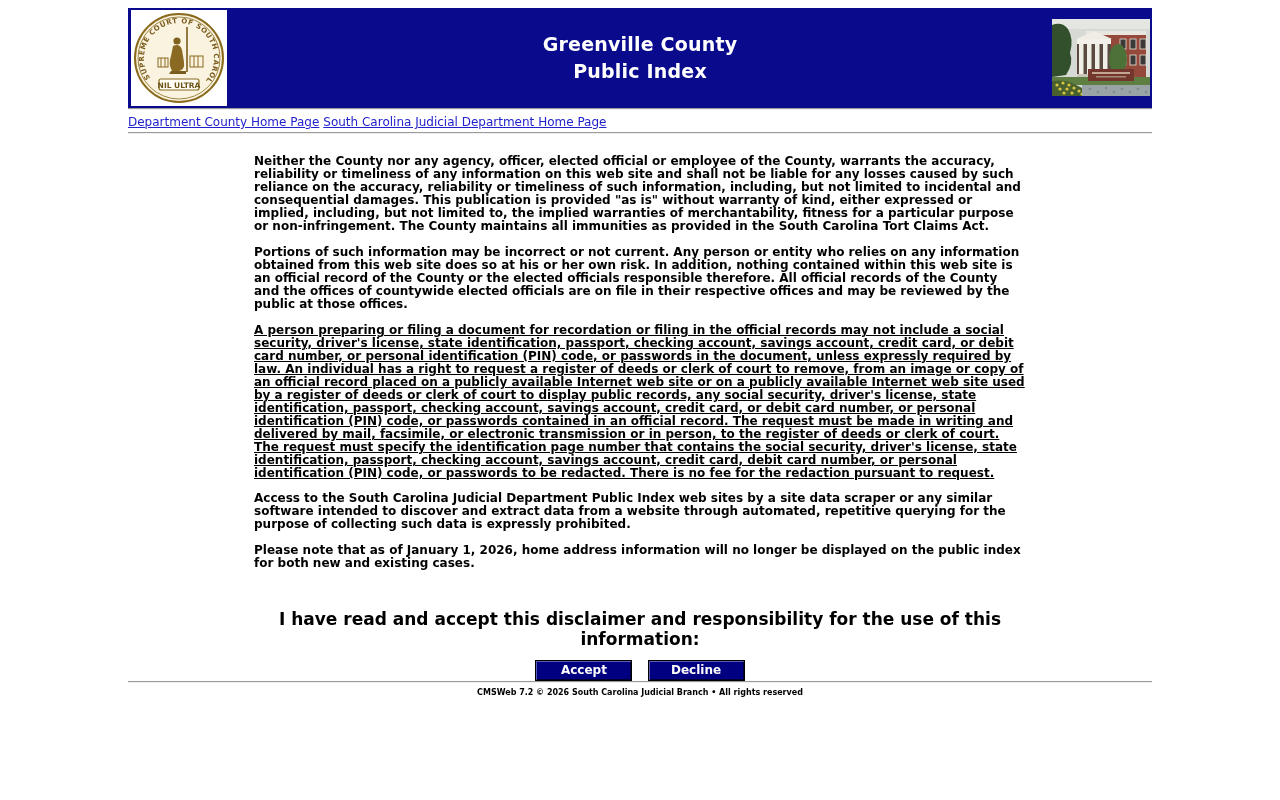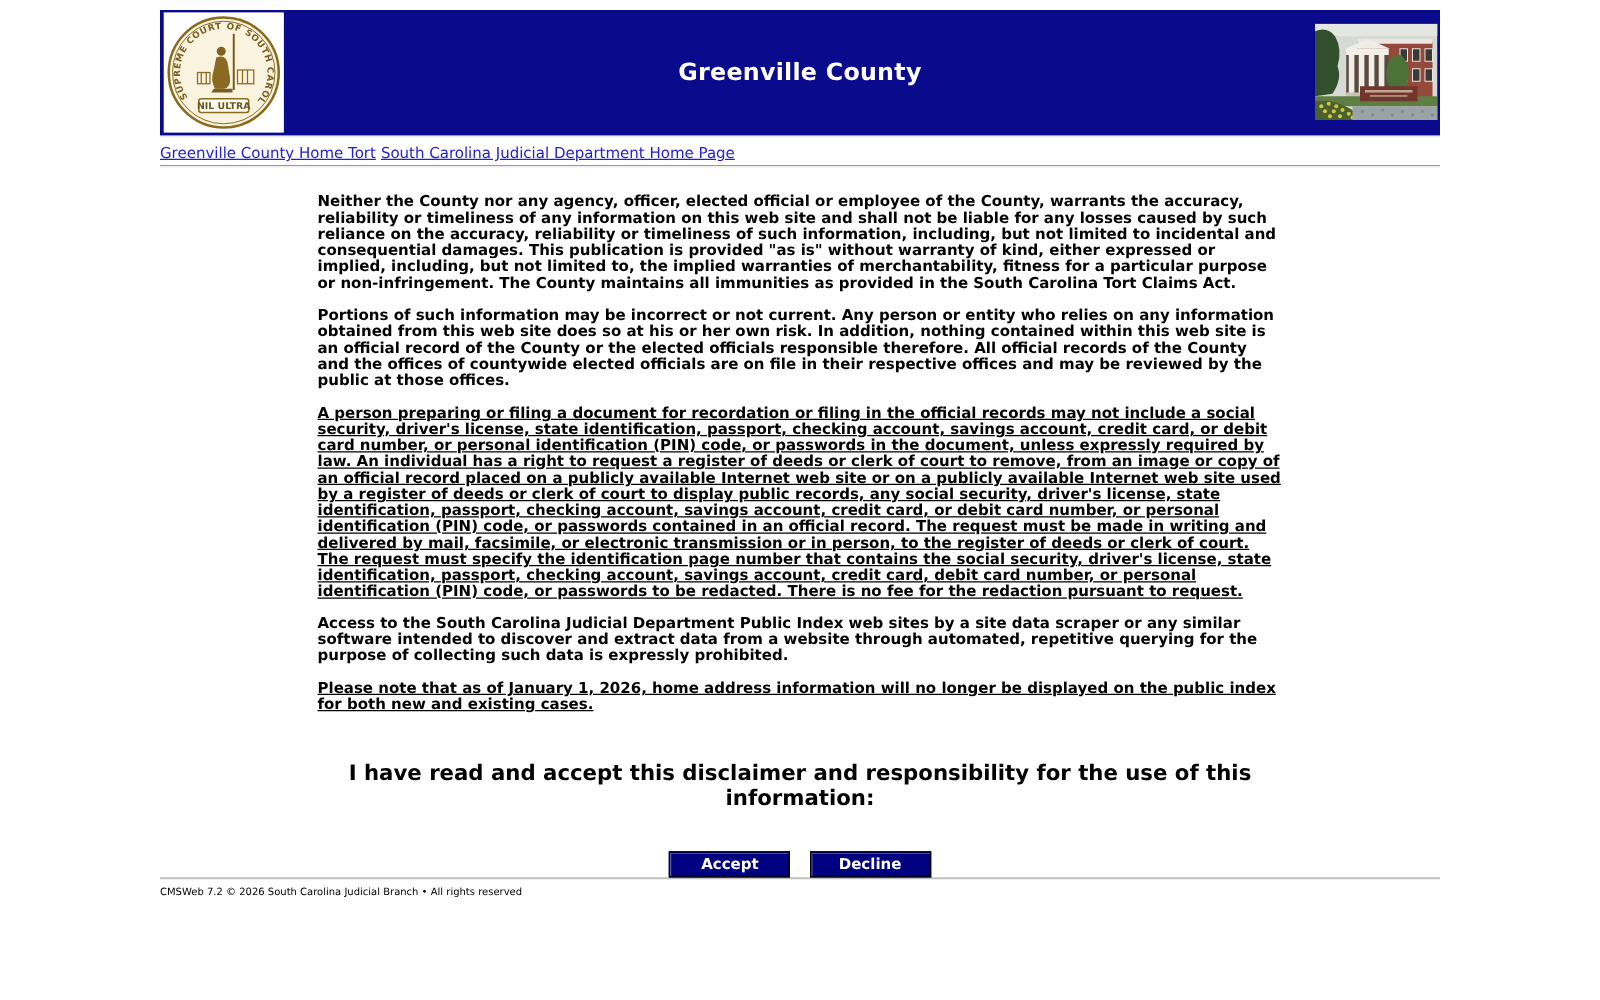--- a/index.html
+++ b/index.html
@@ -65,31 +65,31 @@
     width: 772px;
     margin: 21px auto 0;
   }
   .disclaimer p {
     margin: 0 0 13px;
     font-size: 12px;
     font-weight: bold;
     line-height: 13px;
   }
   .disclaimer p:nth-child(3) { margin-bottom: 12px; text-decoration: underline; }
-  .disclaimer p:nth-child(5) { margin-bottom: 0; text-decoration: underline; }
+  .disclaimer p:nth-child(5) { margin-bottom: 0; }
 
   .acceptance {
     text-align: center;
     font-size: 17px;
     font-weight: bold;
     margin: 39px 0 0;
   }
   .button-row {
     text-align: center;
-    margin-top: 31px;
+    margin-top: 10px;
   }
   .btn {
     width: 97px;
     height: 21px;
     margin: 0 5px;
     background: #000080;
     color: #ffffff;
     font-family: "DejaVu Sans", "Liberation Sans", sans-serif;
     font-size: 12px;
     font-weight: bold;
@@ -97,22 +97,23 @@
     box-shadow: inset 1px 1px 0 rgba(170,170,220,0.55), inset -1px -1px 0 rgba(0,0,0,0.6);
     cursor: pointer;
     line-height: 17px;
     padding: 0;
   }
 
   
   .footer {
     margin-top: 4px;
     font-size: 8px;
-    font-weight: normal;
+    font-weight: bold;
     line-height: 11px;
+    text-align: center;
   }
 </style>
 </head>
 <body>
 
 <div class="page">
 
   <div class="header">
 
     <div class="seal-box">
@@ -141,20 +142,21 @@
           <line x1="67" y1="46" x2="67" y2="57"></line>
         </g>
 
         <rect x="28" y="69" width="40" height="11" rx="2" fill="#fffdf5" stroke="#8a6b1e" stroke-width="1.2"></rect>
         <text x="48" y="77.5" font-size="7.5" font-weight="bold" fill="#6d5318" text-anchor="middle">NIL ULTRA</text>
       </svg>
     </div>
 
     <div class="titles">
       <div>Greenville County</div>
+      <div>Public Index</div>
     </div>
 
     <div class="courthouse-box">
       <svg viewBox="0 0 98 77" width="98" height="77">
 
         <rect x="0" y="0" width="98" height="77" fill="#d7d9d4"></rect>
         <rect x="0" y="0" width="98" height="10" fill="#e4e6e2"></rect>
 
         <path d="M 0 58 L 0 6 Q 10 2 16 10 Q 22 20 18 34 Q 22 44 14 56 Z" fill="#33502c"></path>
 
@@ -215,21 +217,21 @@
           <circle cx="86" cy="70" r="1.3"></circle>
             <circle cx="94" cy="73" r="1.3"></circle>
         </g>
       </svg>
     </div>
   </div>
 
   <hr class="rule rule-top">
 
   <div class="nav-links">
-    <a href="#">Greenville County Home Tort</a><a href="#">South Carolina Judicial Department Home Page</a>
+    <a href="#">Department County Home Page</a><a href="#">South Carolina Judicial Department Home Page</a>
   </div>
 
   <hr class="rule rule-mid">
 
   <div class="content">
     <div class="disclaimer">
         <p>Neither the County nor any agency, officer, elected official or employee of the County, warrants the accuracy, reliability or timeliness of any information on this web site and shall not be liable for any losses caused by such reliance on the accuracy, reliability or timeliness of such information, including, but not limited to incidental and consequential damages. This publication is provided "as is" without warranty of kind, either expressed or implied, including, but not limited to, the implied warranties of merchantability, fitness for a particular purpose or non-infringement. The County maintains all immunities as provided in the South Carolina Tort Claims Act.</p>
         <p>Portions of such information may be incorrect or not current. Any person or entity who relies on any information obtained from this web site does so at his or her own risk. In addition, nothing contained within this web site is an official record of the County or the elected officials responsible therefore. All official records of the County and the offices of countywide elected officials are on file in their respective offices and may be reviewed by the public at those offices.</p>
         <p>A person preparing or filing a document for recordation or filing in the official records may not include a social security, driver's license, state identification, passport, checking account, savings account, credit card, or debit card number, or personal identification (PIN) code, or passwords in the document, unless expressly required by law. An individual has a right to request a register of deeds or clerk of court to remove, from an image or copy of an official record placed on a publicly available Internet web site or on a publicly available Internet web site used by a register of deeds or clerk of court to display public records, any social security, driver's license, state identification, passport, checking account, savings account, credit card, or debit card number, or personal identification (PIN) code, or passwords contained in an official record. The request must be made in writing and delivered by mail, facsimile, or electronic transmission or in person, to the register of deeds or clerk of court. The request must specify the identification page number that contains the social security, driver's license, state identification, passport, checking account, savings account, credit card, debit card number, or personal identification (PIN) code, or passwords to be redacted. There is no fee for the redaction pursuant to request.</p>
         <p>Access to the South Carolina Judicial Department Public Index web sites by a site data scraper or any similar software intended to discover and extract data from a website through automated, repetitive querying for the purpose of collecting such data is expressly prohibited.</p>

